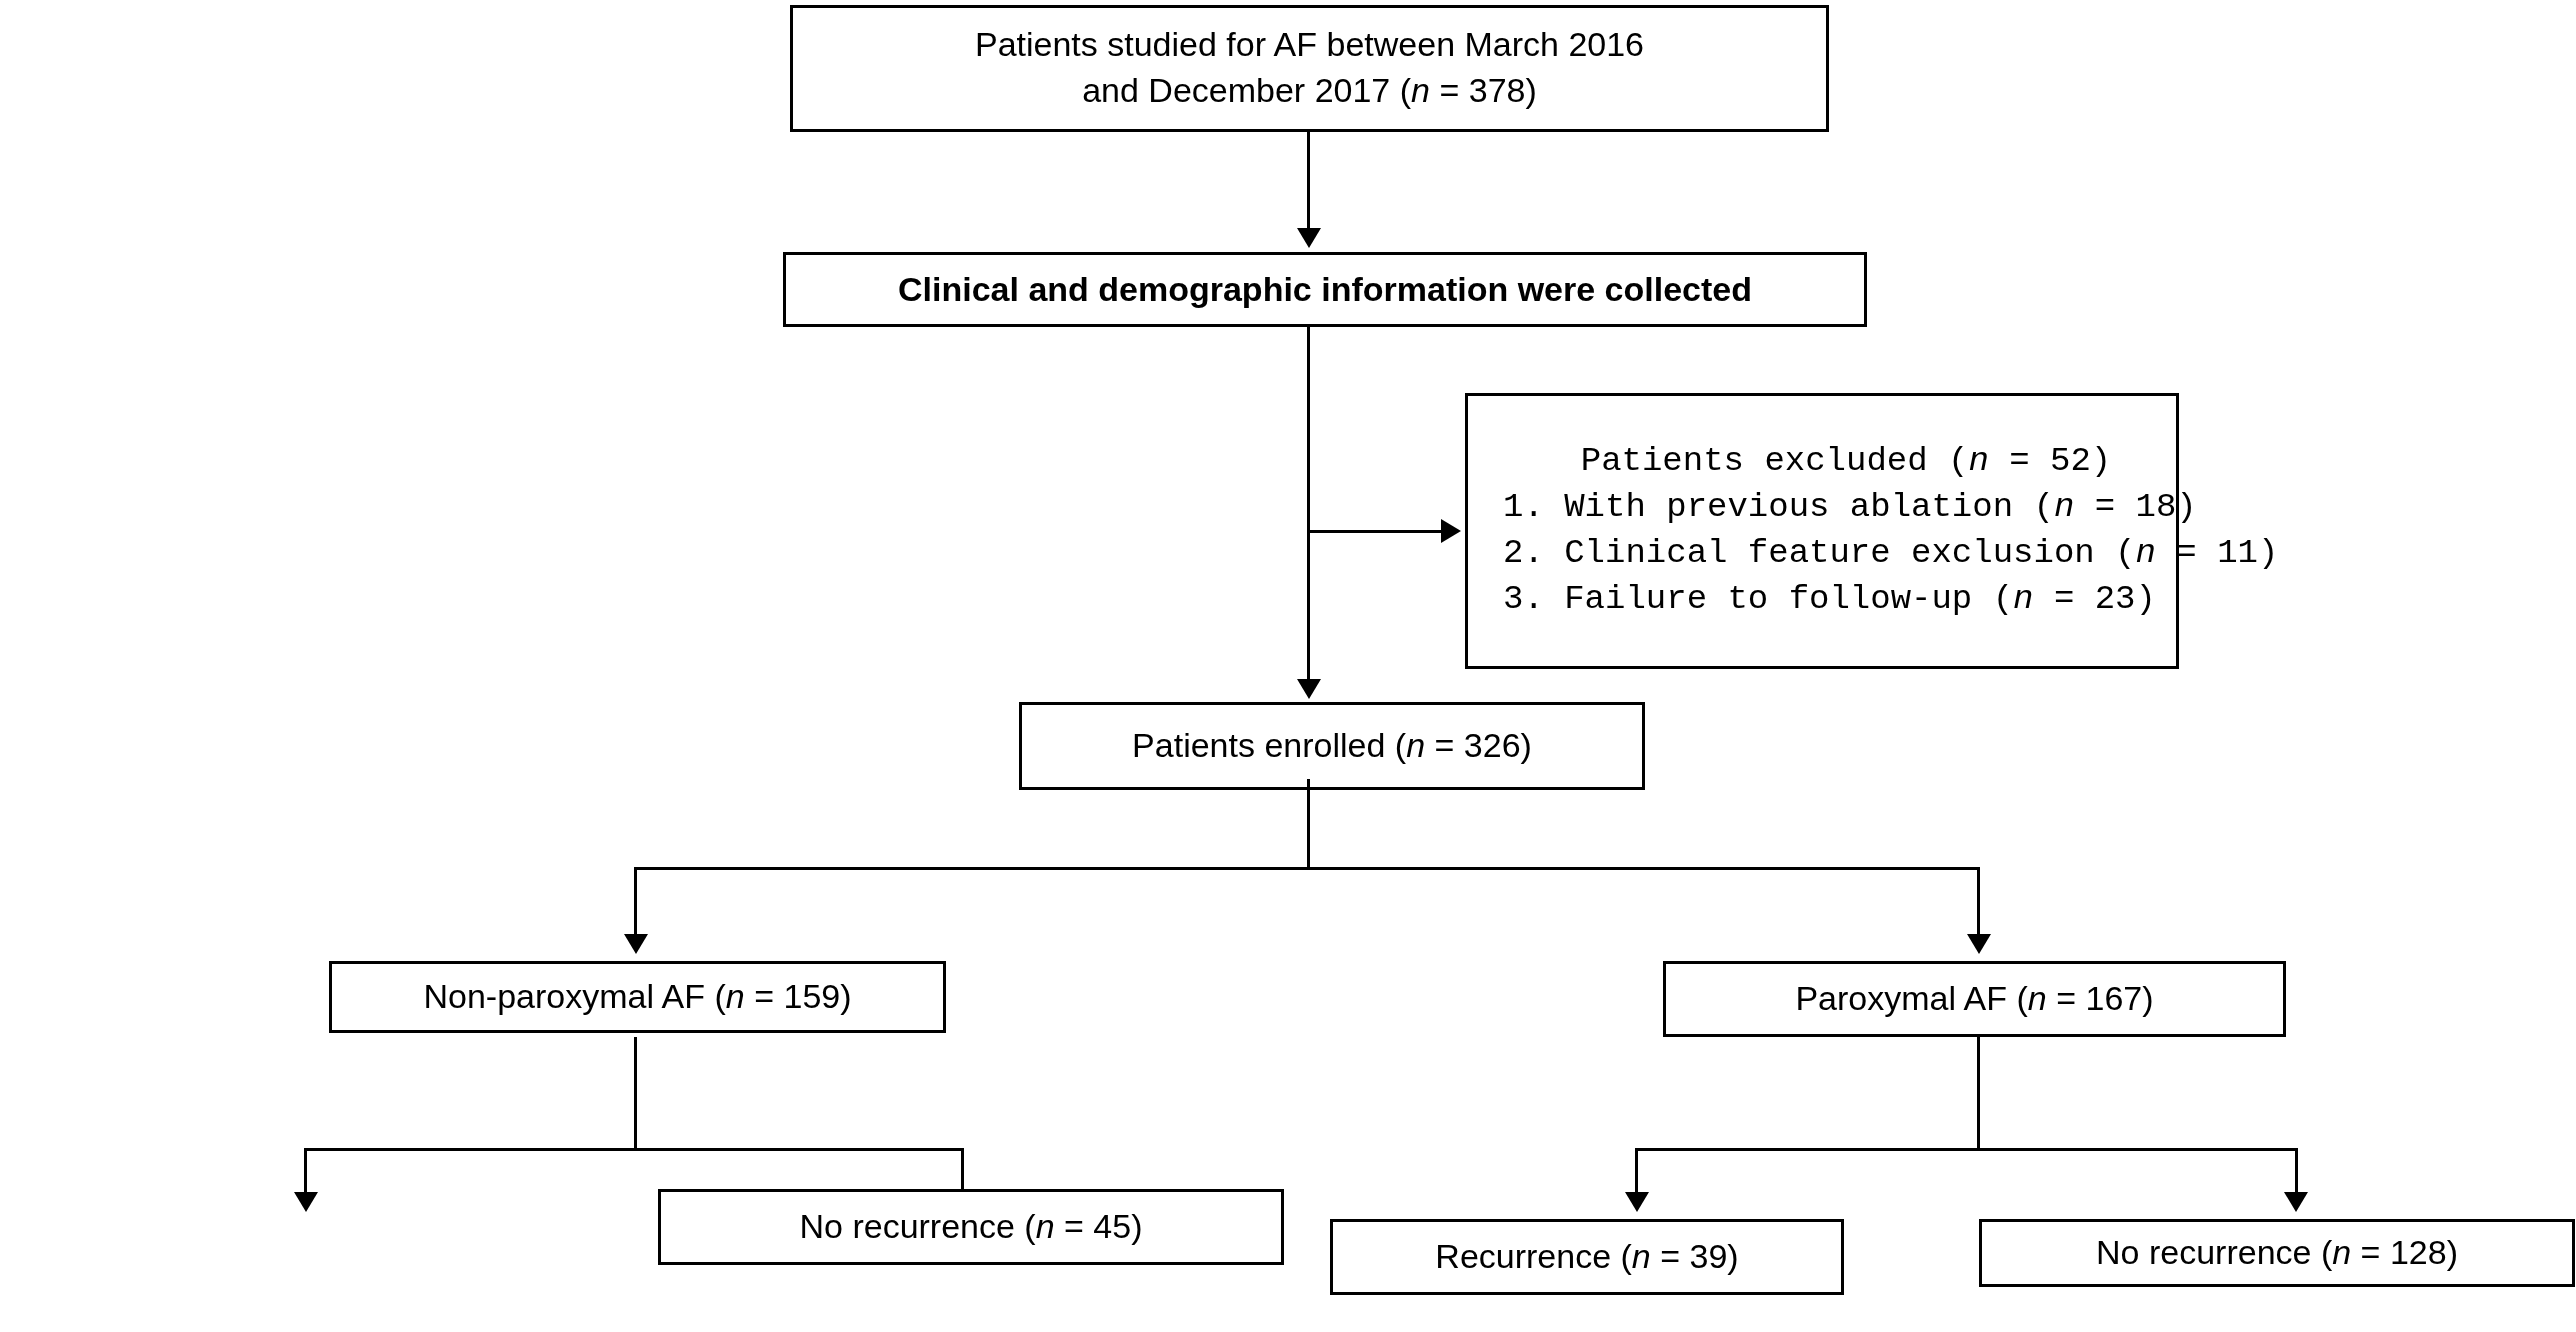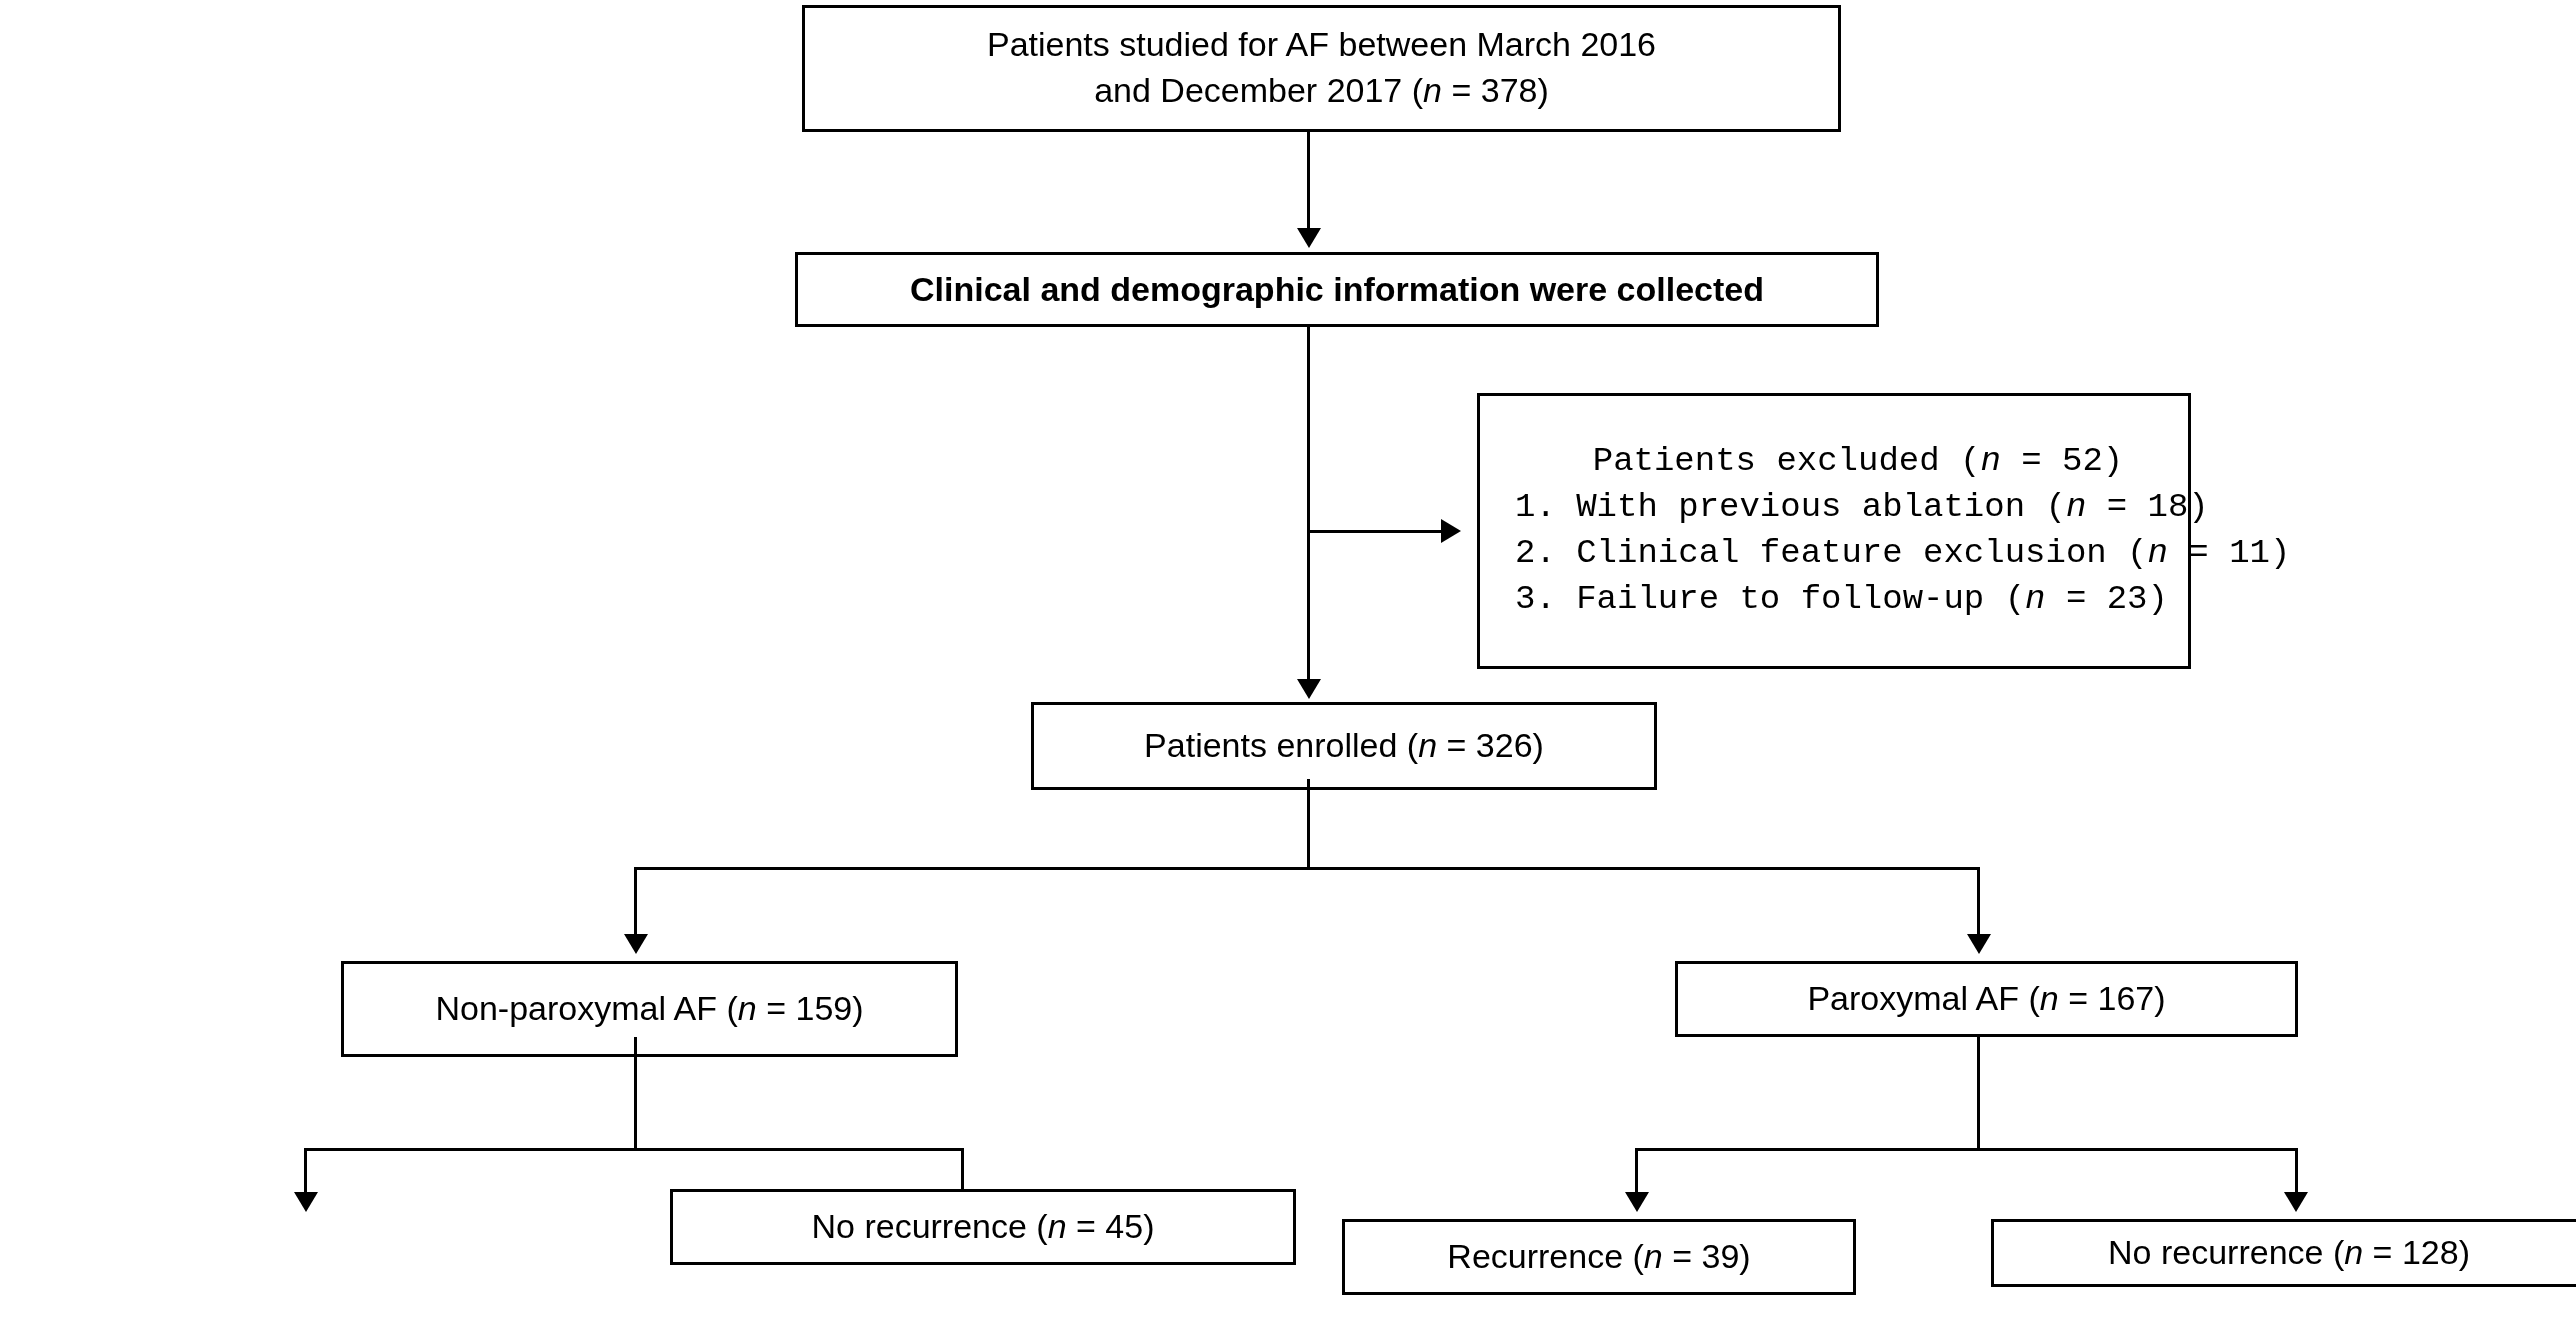--- a/index.html
+++ b/index.html
@@ -23,21 +23,20 @@
     border: 3.2px solid #000000;
     background: #ffffff;
     display: flex;
     align-items: center;
     justify-content: center;
     text-align: center;
     color: #000000;
     font-size: 34px;
     line-height: 1.35;
     padding: 4.8px 11px;
-    margin-left: 12px;
   }
   .box .line {
     display: block;
     white-space: nowrap;
   }
   .box.left-align {
     justify-content: flex-start;
     text-align: left;
     font-family: Liberation Mono, monospace;
   }
@@ -128,21 +127,21 @@
       </div>
   </div>
 
   <div class="vline" style="left:1307px; top:779px; height:89px;"></div>
   <div class="hline" style="left:634px; top:867px; width:1346px;"></div>
   <div class="vline" style="left:634px; top:867px; height:71px;"></div>
   <div class="arrow-down" style="left:624px; top:934px;"></div>
   <div class="vline" style="left:1977px; top:867px; height:71px;"></div>
   <div class="arrow-down" style="left:1967px; top:934px;"></div>
 
-  <div class="box" style="left:329px; top:961px; width:617px; height:96px;">
+  <div class="box" style="left:329px; top:961px; width:617px; height:72px;">
     <div class="inner centered-block">
         <span class="line">Non-paroxymal AF (<i>n</i> = 159)</span>
       </div>
   </div>
 
   <div class="box" style="left:1663px; top:961px; width:623px; height:76px;">
     <div class="inner centered-block">
         <span class="line">Paroxymal AF (<i>n</i> = 167)</span>
       </div>
   </div>

